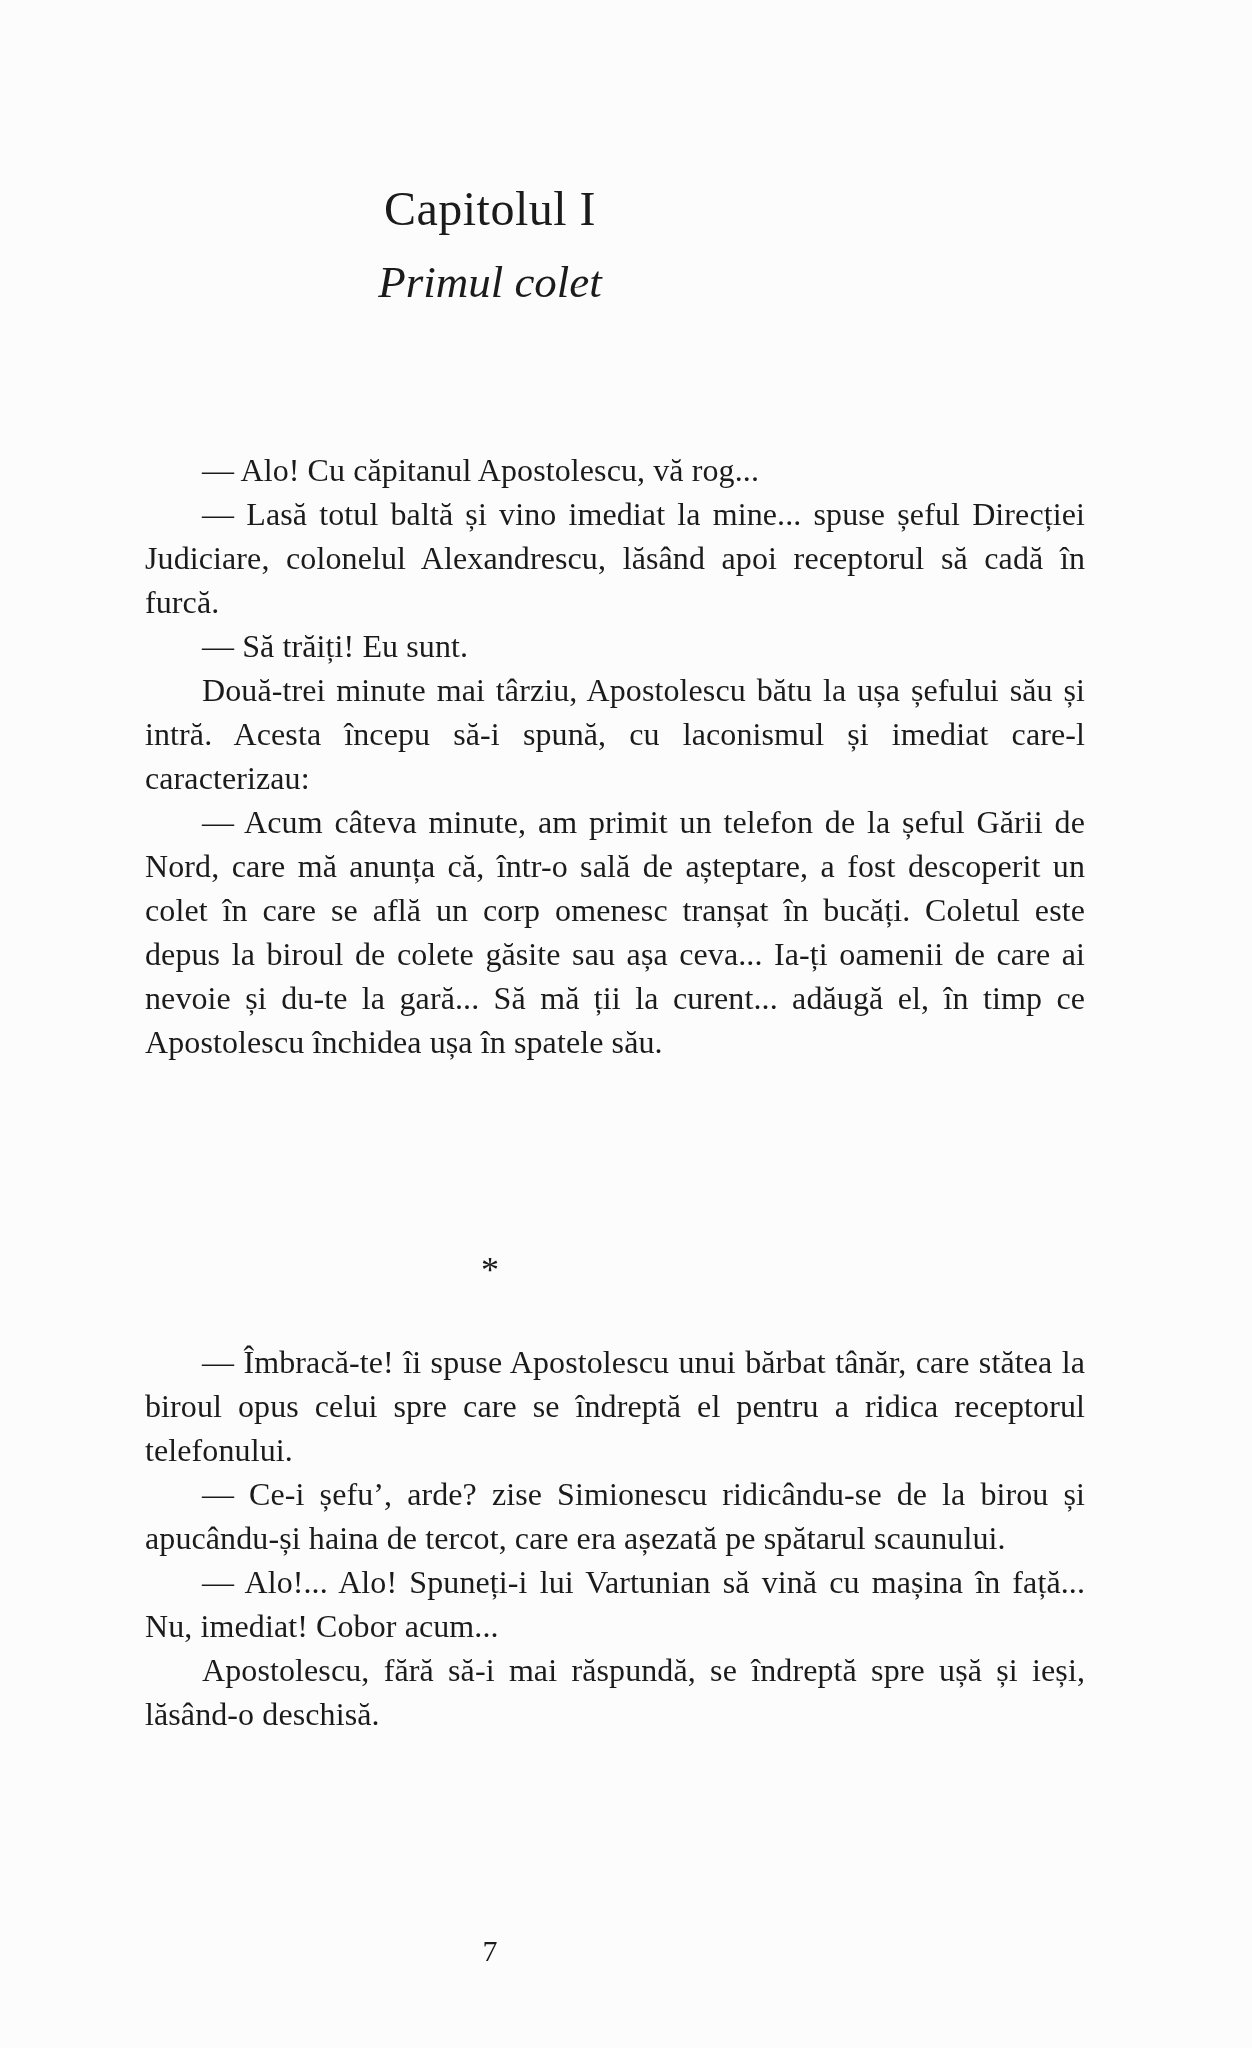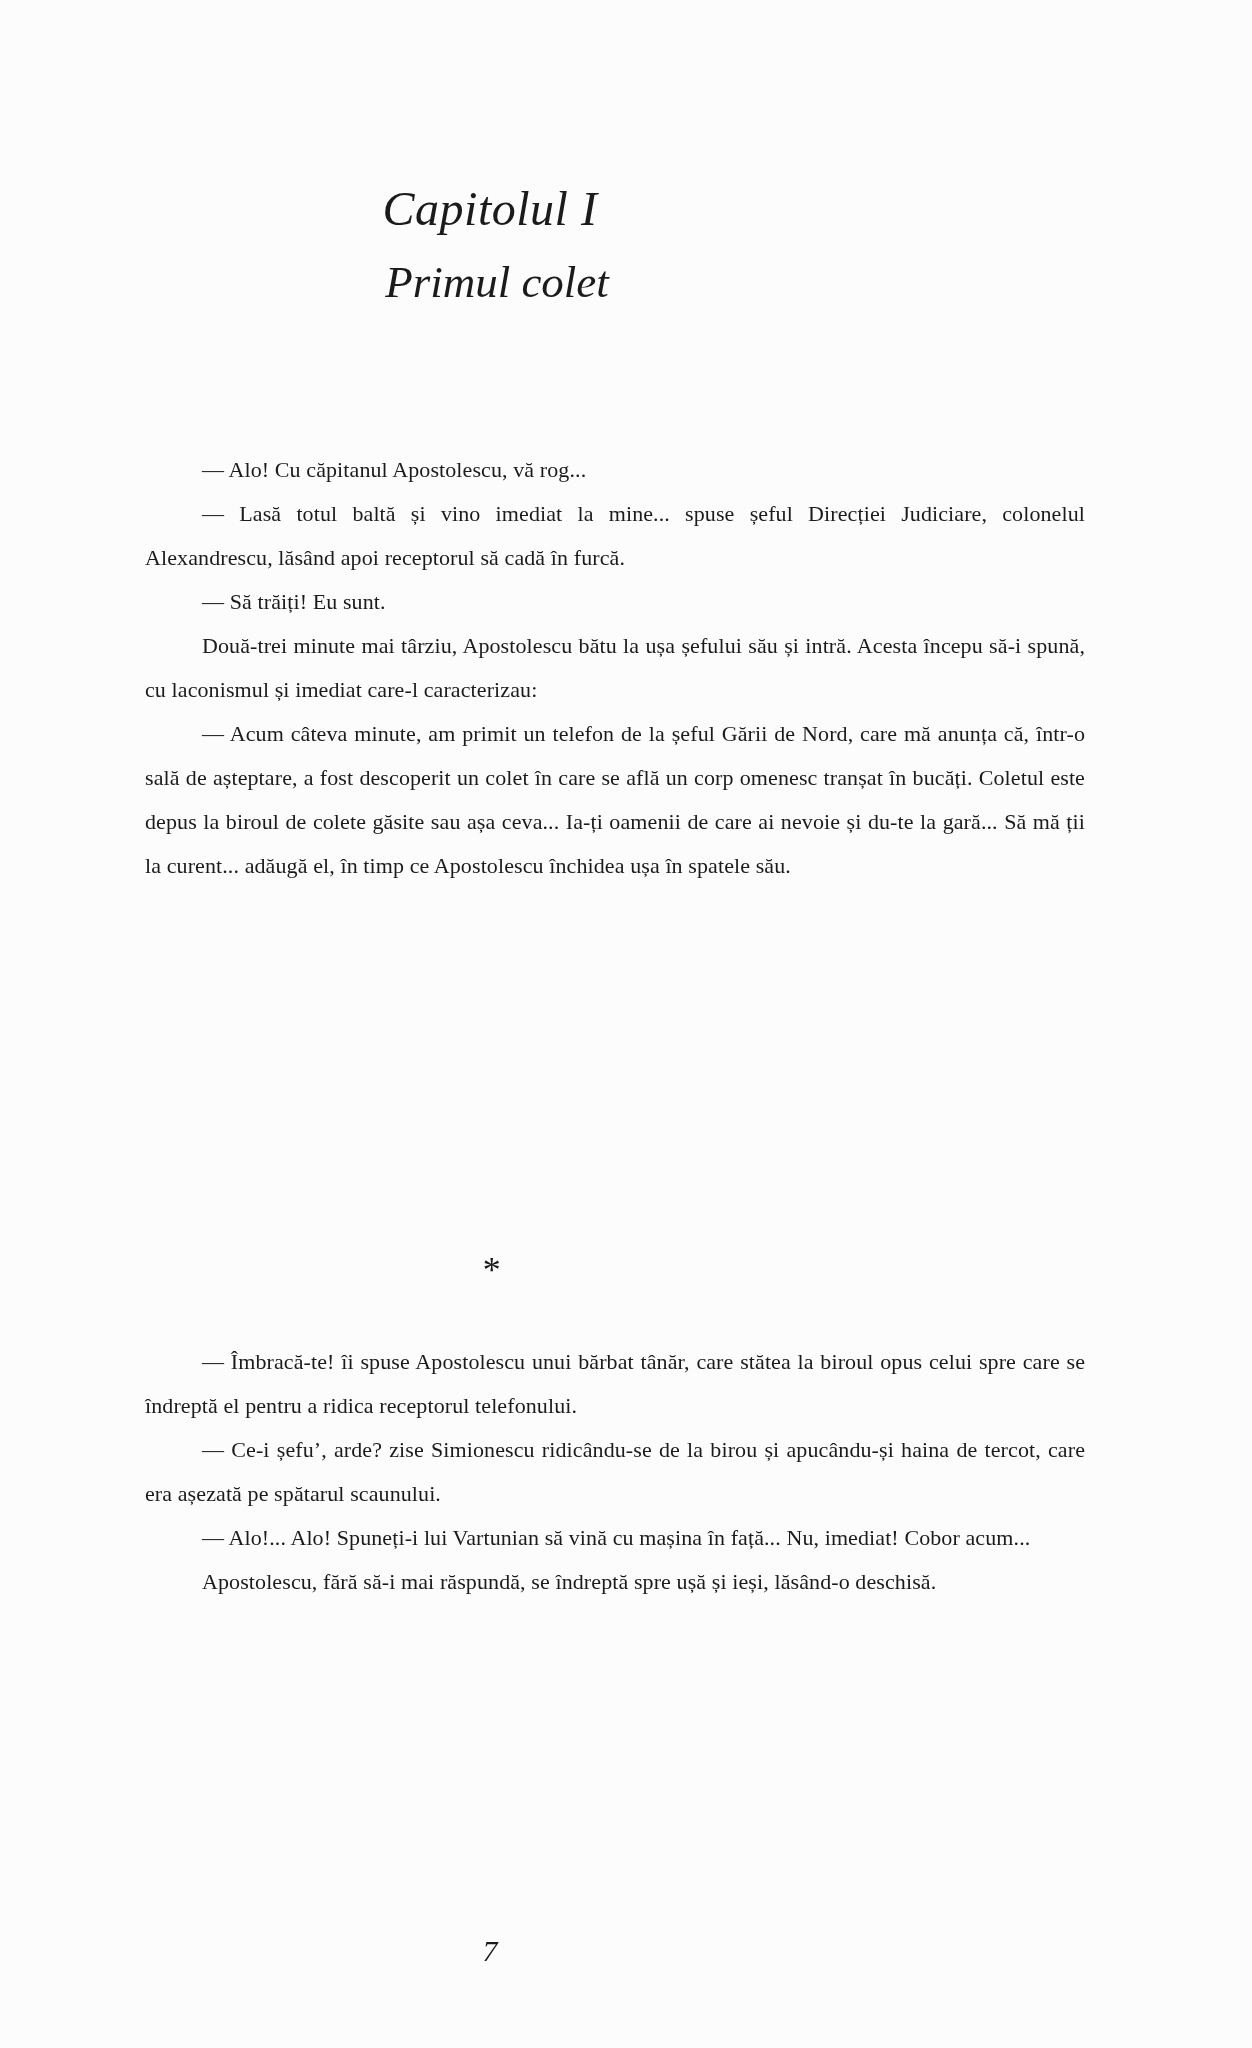--- a/index.html
+++ b/index.html
@@ -15,42 +15,40 @@
     background: #fcfcfc;
     color: #1b1b1b;
     font-family: "Liberation Serif", "DejaVu Serif", serif;
     overflow: hidden;
   }
   .center-col {
     position: absolute;
     left: 0;
     width: 980px;
     text-align: center;
-    font-style: italic;
   }
   .chapter-title {
     top: 183px;
     font-size: 48px;
     line-height: 1.1;
     font-weight: 400;
     letter-spacing: 0.5px;
   }
   .chapter-subtitle {
     top: 258px;
     font-size: 45px;
     line-height: 1.1;
     font-style: italic;
     font-weight: 400;
-    padding-left: 7px;
   }
   .body-block {
     position: absolute;
     left: 145px;
     width: 940px;
-    font-size: 22px;
+    font-size: 32px;
     line-height: 44px;
     text-align: justify;
     letter-spacing: 0.1px;
   }
   .body-block p {
     margin: 0;
     padding: 0;
     text-indent: 57px;
   }
   .block-1 { top: 448px; }

